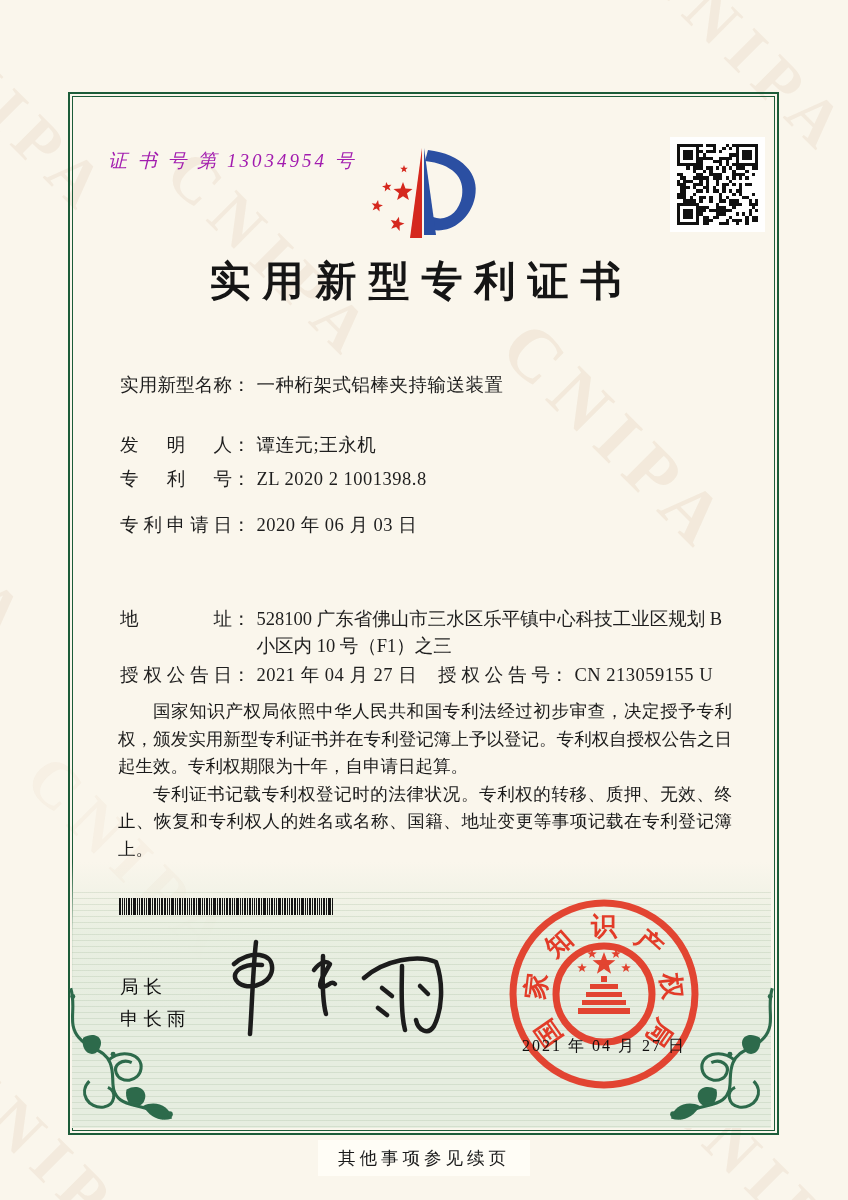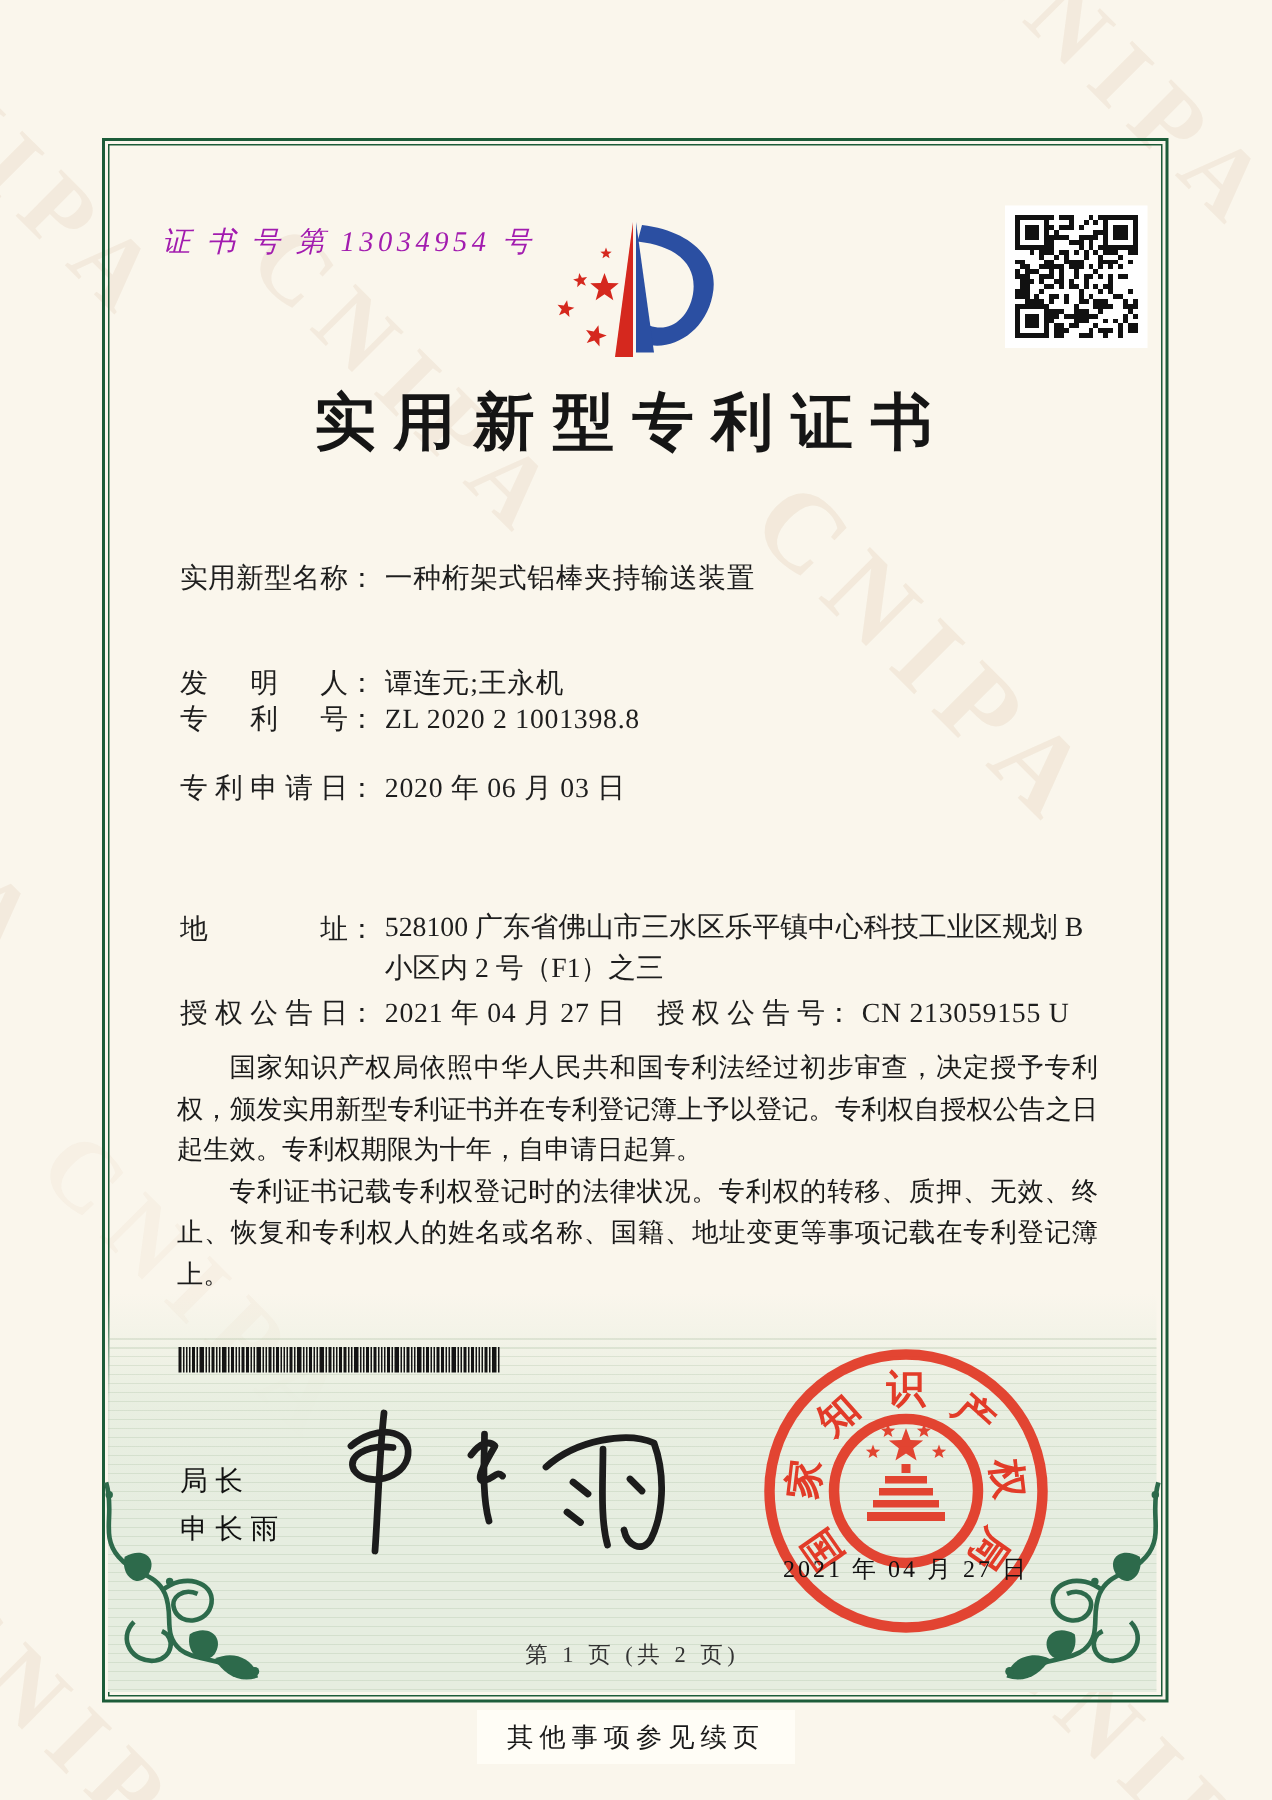--- a/index.html
+++ b/index.html
@@ -311,31 +311,31 @@
       <rect x="4" y="22" width="3" height="3" fill="#111"></rect>
         </g>
       </svg>
   </div>
 
   <div class="abs title">实用新型专利证书</div>
 
   <div class="abs row" style="top:372px;">
     <span class="lbl">实用新型名称</span><span class="colon">：</span><span class="val">一种桁架式铝棒夹持输送装置</span>
   </div>
-  <div class="abs row" style="top:442px;">
+  <div class="abs row" style="top:432px;">
     <span class="lbl">发明人</span><span class="colon">：</span><span class="val">谭连元;王永机</span>
   </div>
   <div class="abs row" style="top:466px;">
     <span class="lbl">专利号</span><span class="colon">：</span><span class="val">ZL 2020 2 1001398.8</span>
   </div>
   <div class="abs row" style="top:512px;">
     <span class="lbl">专利申请日</span><span class="colon">：</span><span class="val">2020 年 06 月 03 日</span>
   </div>
   <div class="abs row" style="top:606px;">
-    <span class="lbl">地址</span><span class="colon">：</span><span class="addr-val"><span>528100 广东省佛山市三水区乐平镇中心科技工业区规划 B</span><br><span>小区内 2 号（F1）之三</span></span>
+    <span class="lbl">地址</span><span class="colon">：</span><span class="addr-val"><span>528100 广东省佛山市三水区乐平镇中心科技工业区规划 B</span><br><span>小区内 10 号（F1）之三</span></span>
   </div>
   <div class="abs row" style="top:662px;">
     <span class="lbl">授权公告日</span><span class="colon">：</span><span class="val">2021 年 04 月 27 日</span>
     <span class="pair2"><span class="lbl">授权公告号</span><span class="colon">：</span><span class="val">CN 213059155 U</span></span>
   </div>
 
   <div class="abs paras">
     <p>国家知识产权局依照中华人民共和国专利法经过初步审查，决定授予专利权，颁发实用新型专利证书并在专利登记簿上予以登记。专利权自授权公告之日起生效。专利权期限为十年，自申请日起算。</p>
     <p>专利证书记载专利权登记时的法律状况。专利权的转移、质押、无效、终止、恢复和专利权人的姓名或名称、国籍、地址变更等事项记载在专利登记簿上。</p>
   </div>
@@ -497,18 +497,17 @@
       <path d="M40 96 C 29 107 39 123 54 121 C 65 119 67 106 58 102"></path>
       <path d="M34 54 C 46 47 56 55 49 66 C 42 75 31 66 34 54 Z" fill="#2d6a4b" stroke="none"></path>
       <path d="M76 104 C 88 97 99 106 92 117 C 84 126 73 116 76 104 Z" fill="#2d6a4b" stroke="none"></path>
       <path d="M92 120 C 104 114 118 120 120 132 C 108 136 98 130 92 120 Z" fill="#2d6a4b" stroke="none"></path>
       <circle cx="24" cy="14" r="2.4" fill="#2d6a4b" stroke="none"></circle>
       <circle cx="63" cy="70" r="2.4" fill="#2d6a4b" stroke="none"></circle>
       <circle cx="118" cy="128" r="2.8" fill="#2d6a4b" stroke="none"></circle>
     </svg>
   </div>
 
-  <div class="abs page-no">第 1 页 (共 2 页)</div>
   <div class="abs cont-note">
     <span>其他事项参见续页</span>
   </div>
 
 </div>
 
 </body></html>

